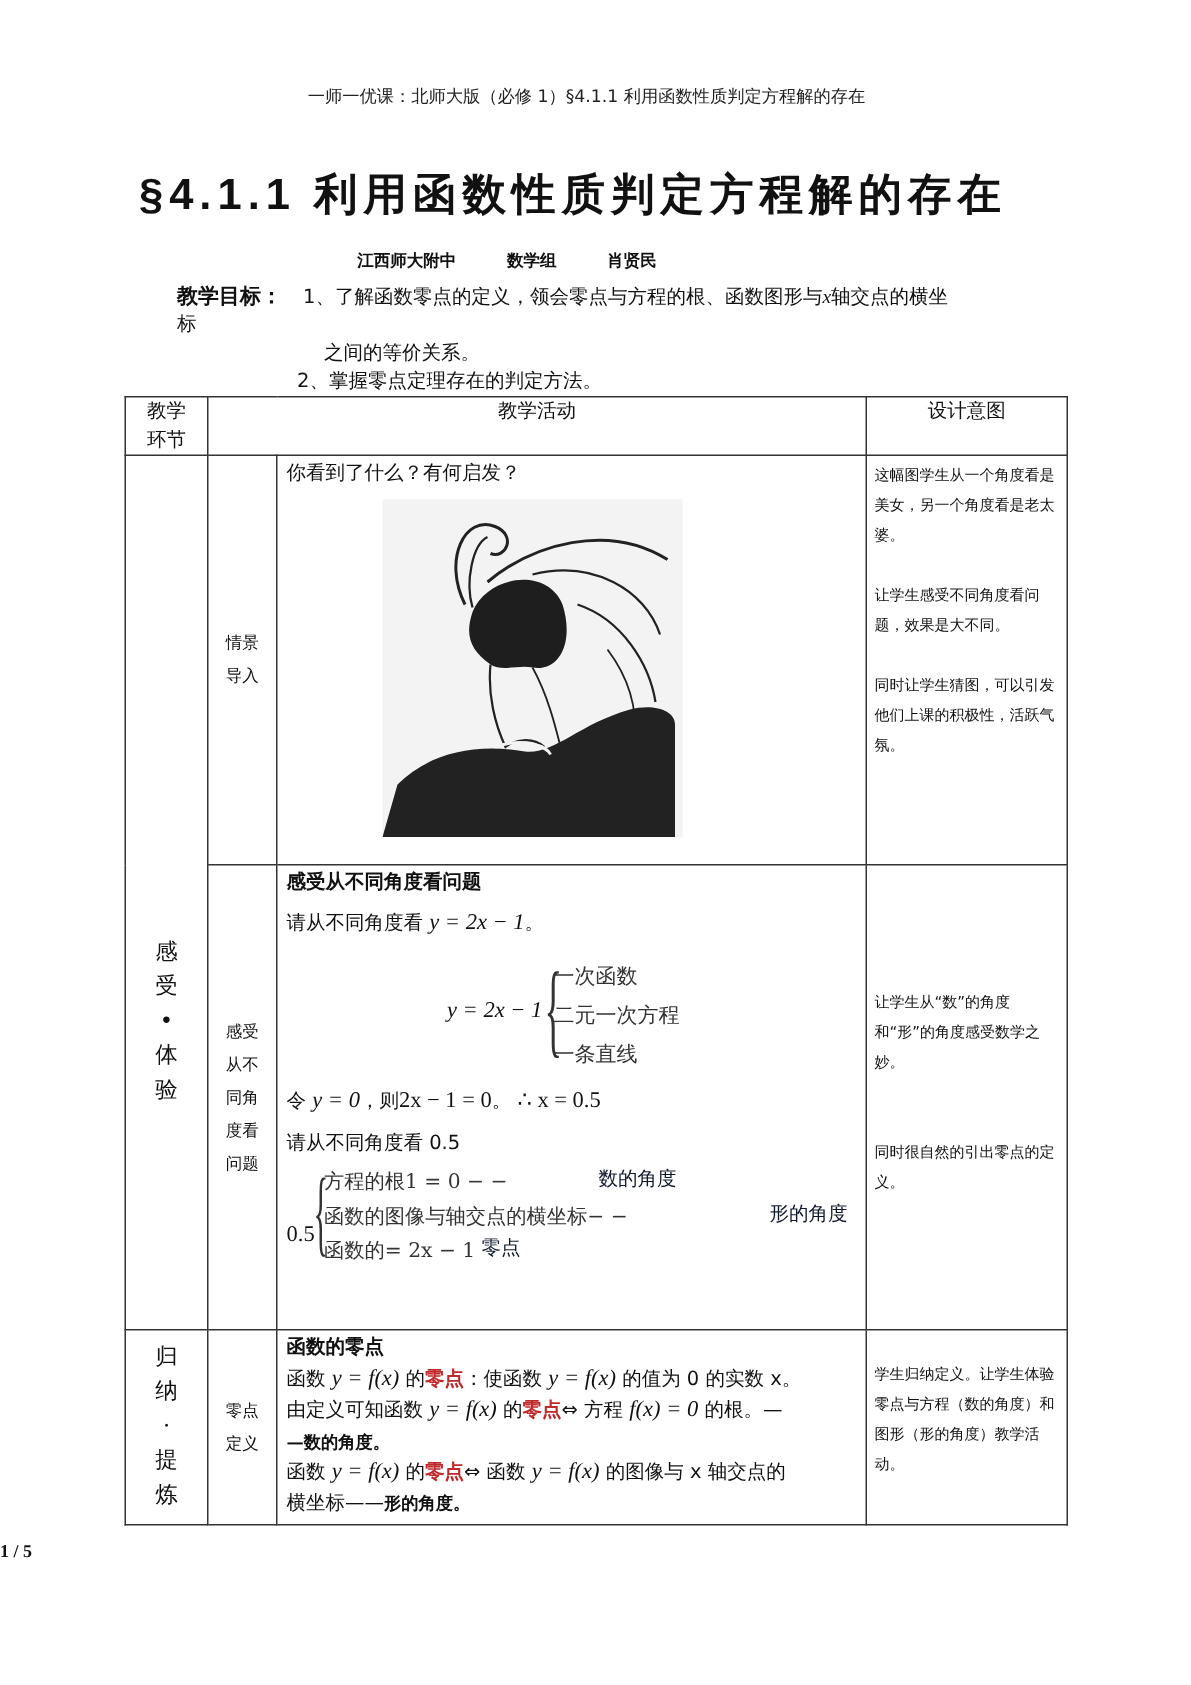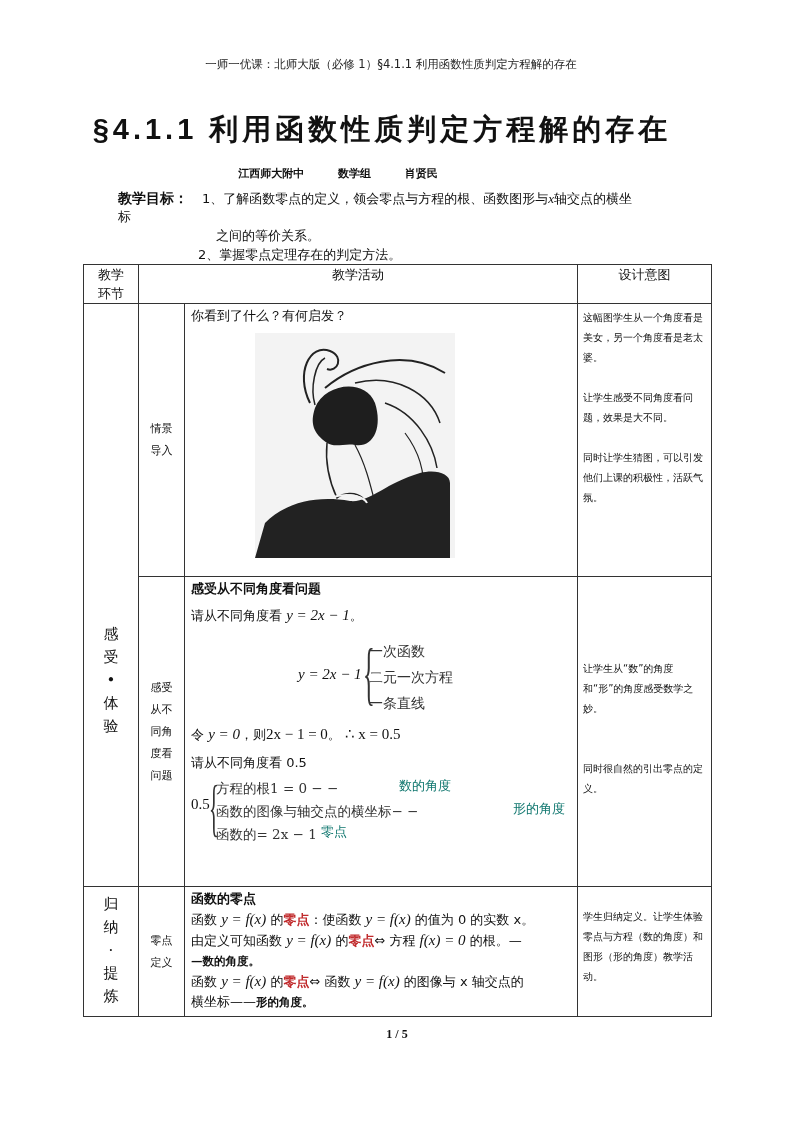--- a/index.html
+++ b/index.html
@@ -35,40 +35,40 @@
   .row3 td { height: 130px; }
 
   .q { font-size: 13px; line-height: 18px; }
   .illusion { display: block; margin: 8px 0 0 64px; width: 200px; height: 225px; background: #f4f4f4; }
 
   .bold-title { font-weight: bold; font-size: 13px; line-height: 20px; }
   .math { font-family: "Liberation Serif", serif; font-style: italic; font-size: 15px; }
   .mathr { font-family: "Liberation Serif", serif; font-size: 15px; }
   .line { font-size: 13px; line-height: 20px; white-space: nowrap; }
   .red { color: #c0292b; font-weight: bold; }
-  .redthin { color: #0f766e; font-family: "DejaVu Serif", serif; font-size: 13px; }
+  .redthin { color: #0f172a; font-family: "DejaVu Serif", serif; font-size: 13px; }
   .serif-b { font-family: "DejaVu Serif", serif; font-weight: bold; font-size: 11.5px; }
 
   .brace-block { position: relative; height: 80px; margin: 12px 0 6px 0; }
   .brace-lhs { position: absolute; left: 107px; top: 28px; }
   .brace-sym { position: absolute; left: 172px; top: 0px; font-family: "Liberation Serif", serif; font-size: 70px; line-height: 72px; transform: scaleX(0.35); transform-origin: left; color: #333; }
   .brace-items { position: absolute; left: 178px; top: 0; font-family: "DejaVu Serif", serif; font-size: 14px; line-height: 26px; color: #333; }
 
   .brace2 { position: relative; height: 70px; margin-top: 4px; }
-  .brace2 .lhs { position: absolute; left: 0; top: 19px; }
+  .brace2 .lhs { position: absolute; left: 0; top: 38px; }
   .brace2 .sym { position: absolute; left: 18px; top: -4px; font-family: "Liberation Serif", serif; font-size: 64px; line-height: 70px; transform: scaleX(0.32); transform-origin: left; color: #333; }
   .brace2 .items { position: absolute; left: 25px; top: 0; font-family: "DejaVu Serif", serif; font-size: 13.5px; line-height: 23px; color: #333; white-space: nowrap; }
   .brace2 .tag1 { position: absolute; left: 208px; top: 0; }
   .brace2 .tag2 { position: absolute; left: 322px; top: 23px; }
   .brace2 .tag3 { position: absolute; left: 130px; top: 46px; }
 
   .def { padding: 2px 6px; font-size: 13px; line-height: 19px; }
   .def .line { line-height: 20px; }
 
-  .footer { position: absolute; top: 1027px; left: 0; width: 794px; text-align: center; font-family: "Liberation Serif", serif; font-weight: bold; font-size: 12px; }
+  .footer { position: absolute; top: 1027px; left: 0; width: 794px; font-family: "Liberation Serif", serif; font-weight: bold; font-size: 12px; }
 </style>
 </head>
 <body>
 
 <div class="running-header">一师一优课：北师大版（必修 1）§4.1.1 利用函数性质判定方程解的存在</div>
 
 <div class="doc-title">§4.1.1 利用函数性质判定方程解的存在</div>
 
 <div class="author-line">
   <span>江西师大附中</span>

